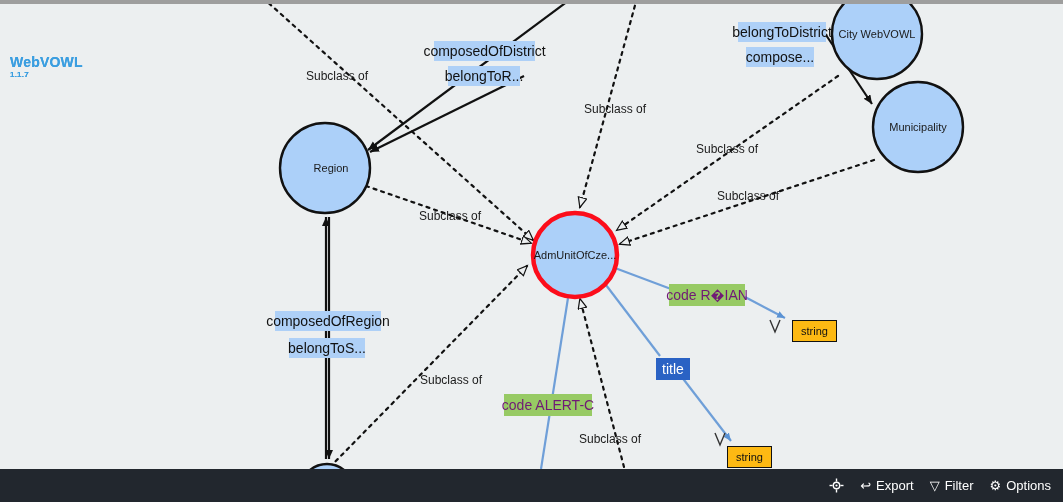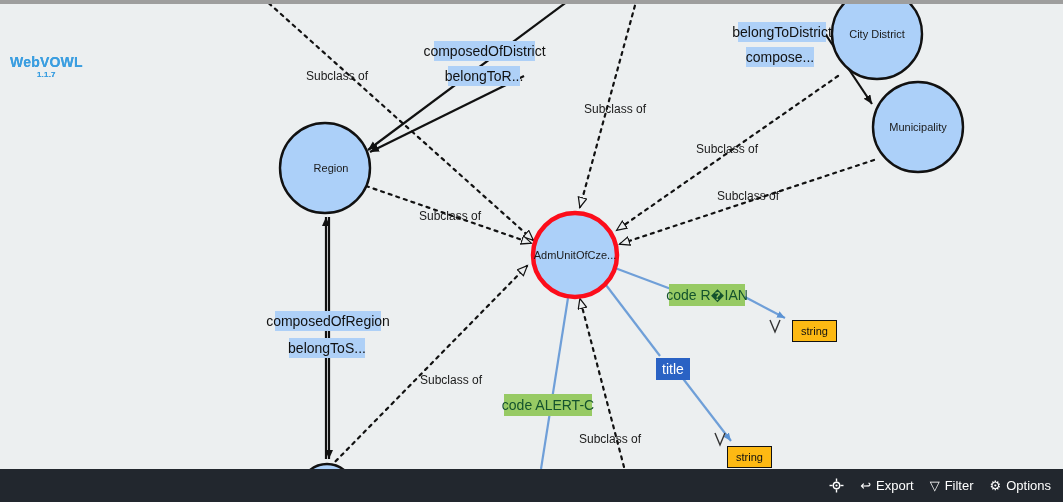--- a/index.html
+++ b/index.html
@@ -40,21 +40,20 @@
     color: #3b9ee0;
     font-size: 14px;
     font-weight: bold;
     letter-spacing: 0.2px;
     text-shadow: 0 0 0 #3b9ee0;
     line-height: 1.05;
     margin-top: 43px;
   }
   .logo .ver {
     display: block;
-    text-align: center;
     font-size: 8px;
     font-weight: bold;
     margin-top: 1px;
     color: #3b9ee0;
   }
   
   .lbl {
     position: absolute;
     font-size: 12px;
     color: #1a1a1a;
@@ -75,21 +74,21 @@
     box-sizing: border-box;
   }
   .box-objprop {
     background: #aed0f7;
     color: #111111;
     height: 20px;
     padding: 0 6px;
   }
   .box-dataprop {
     background: #97ca64;
-    color: #14532d;
+    color: #701a75;
     height: 22px;
     padding: 0 8px;
   }
   .box-funcprop {
     background: #2a62c4;
     color: #ffffff;
     height: 22px;
     padding: 0 8px;
   }
   .box-literal {
@@ -239,21 +238,21 @@
         <circle cx="575" cy="251" r="42" fill="#acd0f9" stroke="#fc0d1b" stroke-width="4.5"></circle>
       </g>
     </svg>
 
     <div class="logo">
       <span>WebVOWL</span>
       <span class="ver">1.1.7</span>
     </div>
 
     <div class="node-label" style="left:331px; top:164px;">Region</div>
-    <div class="node-label" style="left:877px; top:30px;">City District</div>
+    <div class="node-label" style="left:877px; top:30px;">City WebVOWL</div>
     <div class="node-label" style="left:918px; top:123px;">Municipality</div>
     <div class="node-label" style="left:575px; top:251px;">AdmUnitOfCze...</div>
 
     <div class="box box-objprop" style="left:434px; top:37px; width:101px;">composedOfDistrict</div>
     <div class="box box-objprop" style="left:448px; top:62px; width:72px;">belongToR...</div>
     <div class="box box-objprop" style="left:738px; top:18px; width:88px;">belongToDistrict</div>
     <div class="box box-objprop" style="left:746px; top:43px; width:68px;">compose...</div>
     <div class="box box-objprop" style="left:275px; top:307px; width:106px;">composedOfRegion</div>
     <div class="box box-objprop" style="left:289px; top:334px; width:76px;">belongToS...</div>
 

